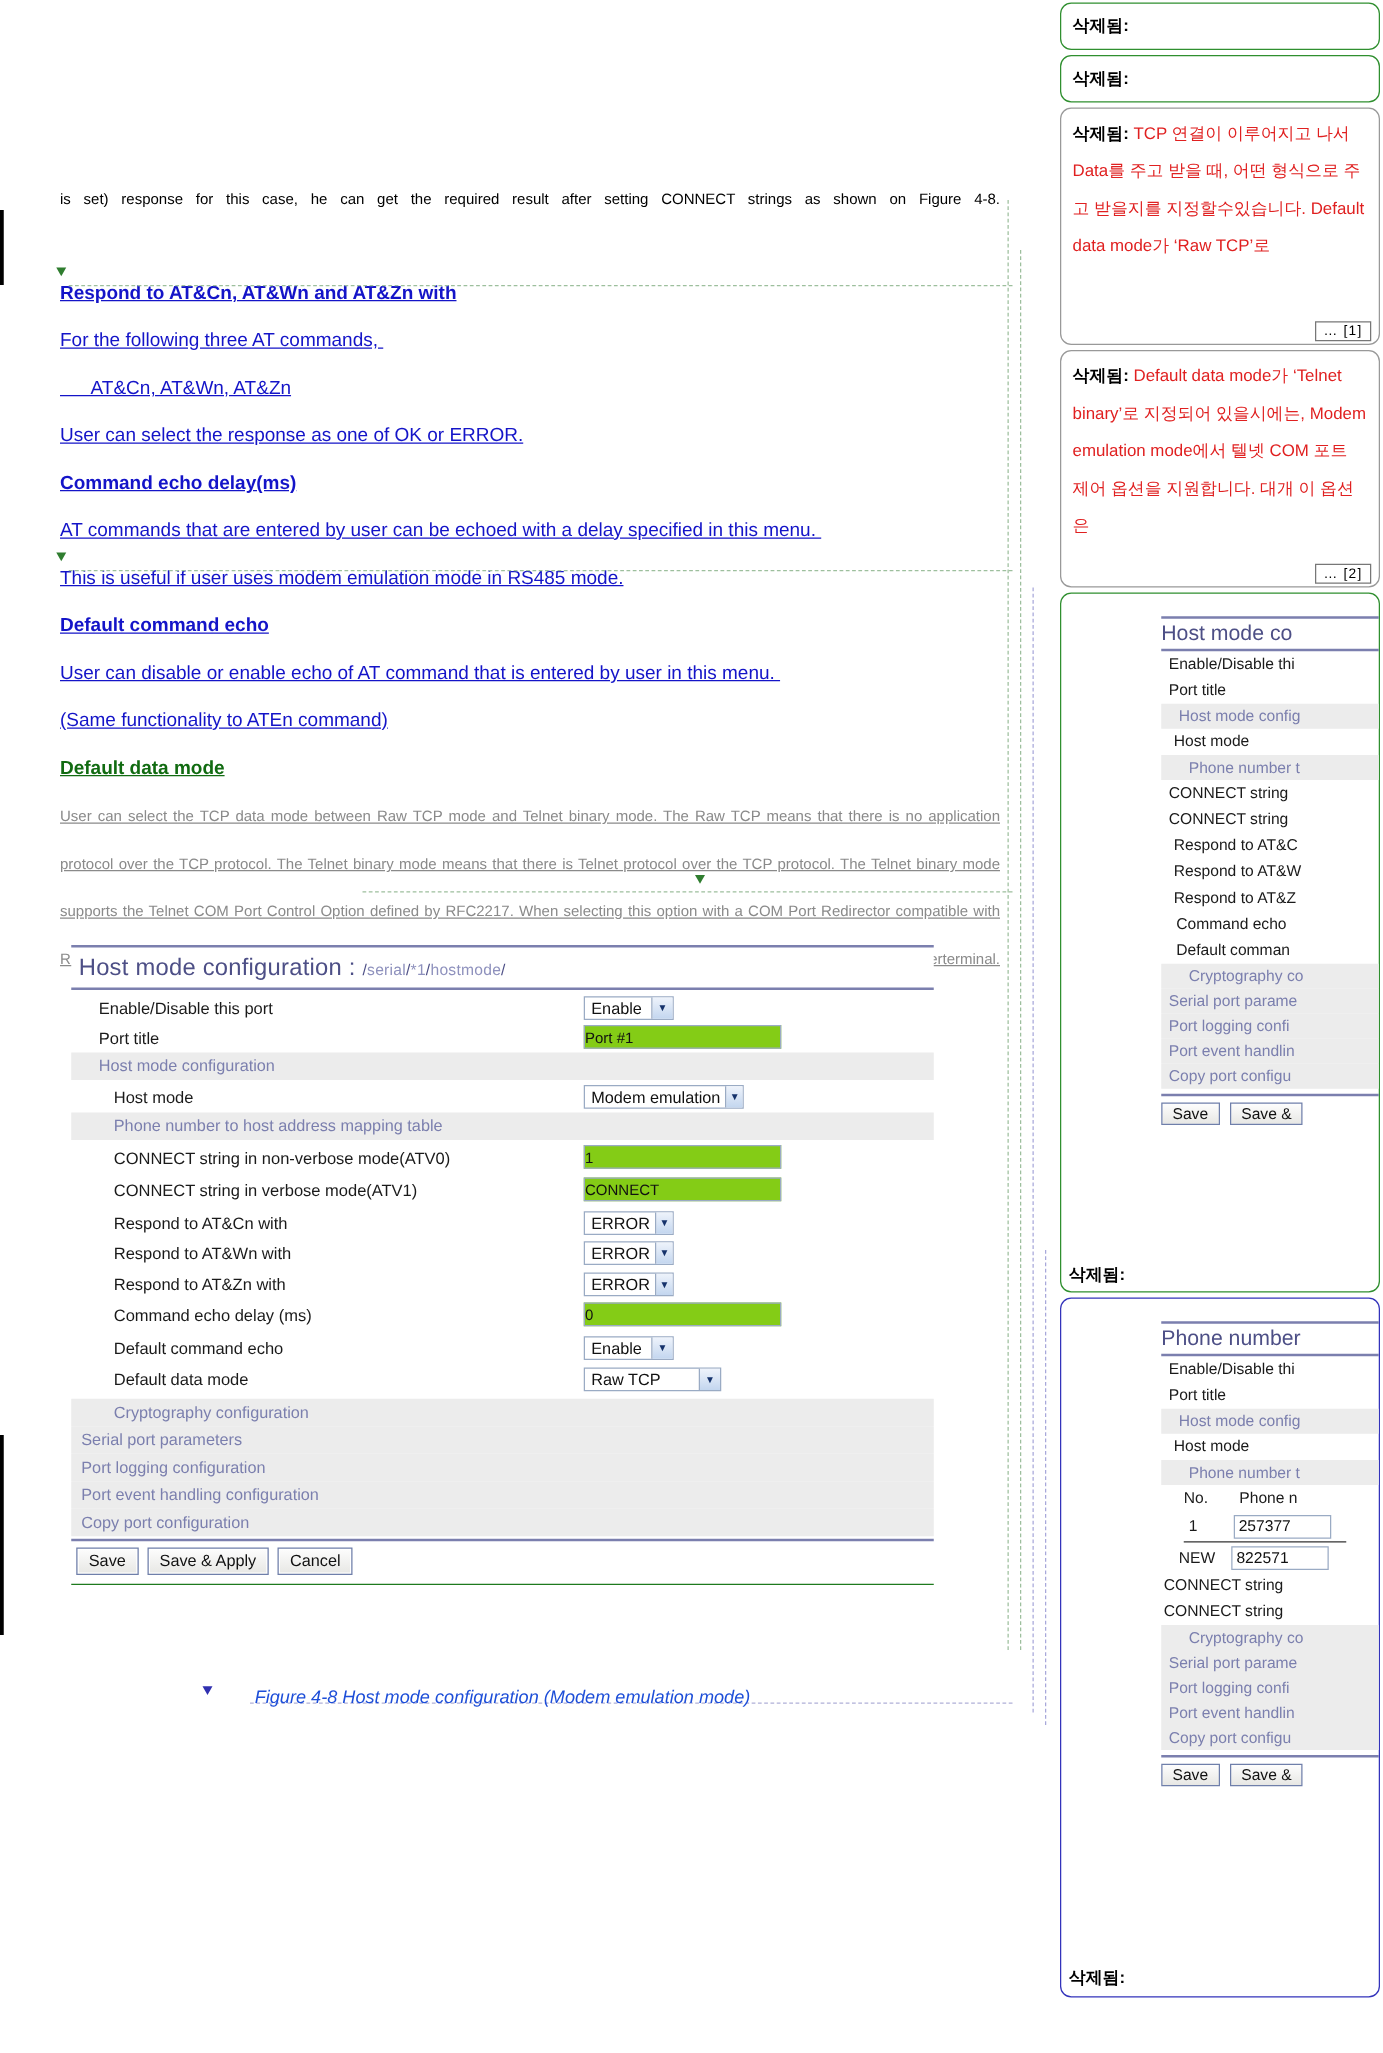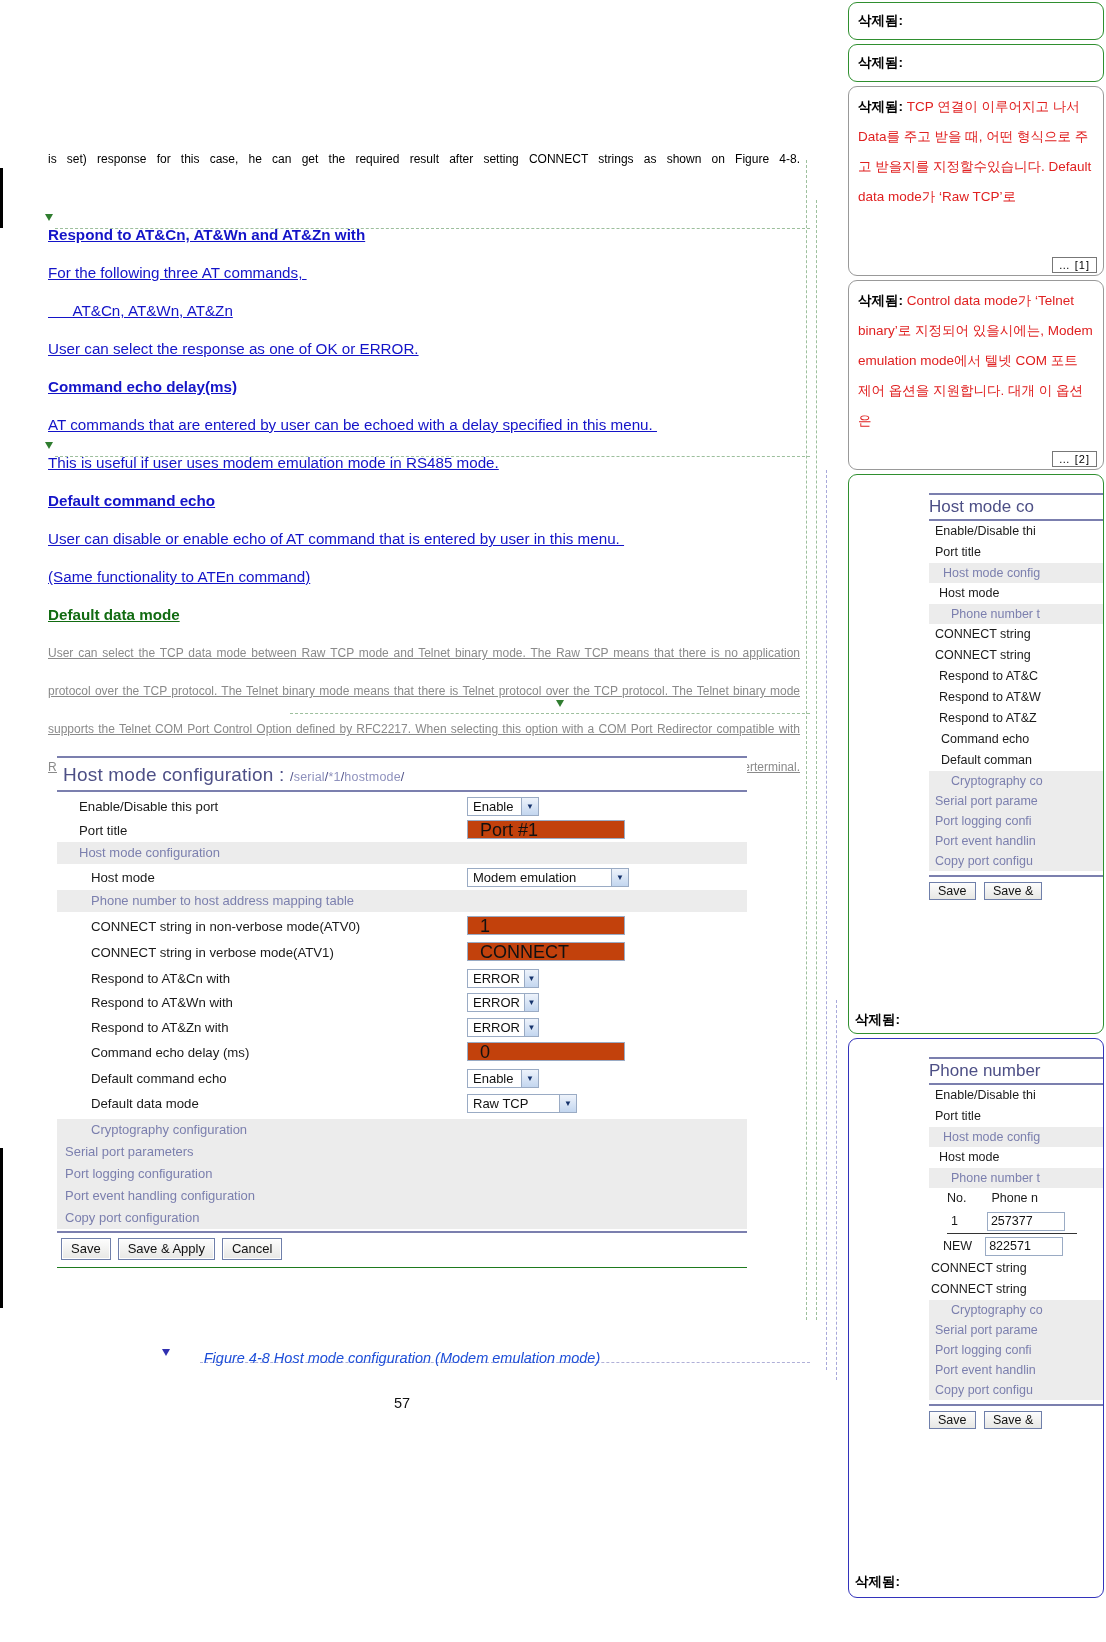--- a/index.html
+++ b/index.html
@@ -78,22 +78,22 @@
   .sel .txt{padding:0 4px 0 5px;white-space:nowrap;}
   .sel .arrow{
     width:16px;height:17px;margin-left:auto;margin-right:0;
     background:linear-gradient(#eef3fb,#c3d6ef);
     border-left:1px solid #9aabc4;
     display:flex;align-items:center;justify-content:center;
     font-size:8px;color:#15326b;
   }
   .txtfield{
     position:absolute;left:410px;top:1px;
-    height:19px;width:158px;border:1px solid #9aabc4;background:#c2410c;
-    font-size:18px;color:#111;line-height:18px;padding-left:12px;
+    height:19px;width:158px;border:1px solid #9aabc4;background:#84cc16;
+    font-size:12px;color:#111;line-height:18px;padding-left:0;
     box-sizing:border-box;
   }
 
   .btn-rule{border-top:2px solid #7b7fae;margin:2px 0 5px 0;}
   .btnrow{display:flex;gap:7px;padding-left:4px;align-items:center;}
   .btn{
     border:1px solid #6f7faa;background:linear-gradient(#fdfdfd,#e7e7e4);
     font-size:13px;color:#111;padding:2px 9px 3px 9px;line-height:15px;
     box-shadow:0 0 0 1px #fff inset;
   }
@@ -214,21 +214,21 @@
           </div>
         <div class="txtfield" style="width:158px;">Port #1</div>
       </div>
 
       <div class="section-bar i1">Host mode configuration</div>
 
       <div class="rowwrap" style="margin-top:2px;">
         <div class="row ind2">
             <span class="lbl">Host mode</span>
           </div>
-        <div class="sel" style="width:162px;">
+        <div class="sel" style="width:128px;">
           <span class="txt">Modem emulation</span>
           <span class="arrow">▼</span>
         </div>
       </div>
 
       <div class="section-bar i2">Phone number to host address mapping table</div>
 
       <div class="rowwrap" style="margin-top:3px;">
         <div class="row ind2">
             <span class="lbl">CONNECT string in non-verbose mode(ATV0)</span>
@@ -310,21 +310,20 @@
       <div class="btnrow">
         <div class="btn">Save</div>
         <div class="btn">Save &amp; Apply</div>
         <div class="btn">Cancel</div>
       </div>
       <div class="greenline"></div>
     </div>
   </div>
 
   <div class="caption">Figure 4-8 Host mode configuration (Modem emulation mode)</div>
-  <div class="pageno">57</div>
 
   <div class="balloon" style="top:2px;height:38px;">
     <div class="bl-text" style="line-height:26px;">
       <span class="bl-tag">삭제됨:</span>
       <span> </span>
     </div>
   </div>
 
   <div class="balloon" style="top:44px;height:38px;">
     <div class="bl-text" style="line-height:26px;">
@@ -337,21 +336,21 @@
     <div class="bl-text">
       <span class="bl-tag">삭제됨:</span>
       <span>TCP 연결이 이루어지고 나서 Data를 주고 받을 때, 어떤 형식으로 주고 받을지를 지정할수있습니다. Default data mode가 ‘Raw TCP’로</span>
     </div>
     <div class="more">… [1]</div>
   </div>
 
   <div class="balloon" style="top:280px;height:190px;border-color:#999;">
     <div class="bl-text">
       <span class="bl-tag">삭제됨:</span>
-      <span>Control data mode가 ‘Telnet binary’로 지정되어 있을시에는, Modem emulation mode에서 텔넷 COM 포트 제어 옵션을 지원합니다. 대개 이 옵션은</span>
+      <span>Default data mode가 ‘Telnet binary’로 지정되어 있을시에는, Modem emulation mode에서 텔넷 COM 포트 제어 옵션을 지원합니다. 대개 이 옵션은</span>
     </div>
     <div class="more">… [2]</div>
   </div>
 
   <div class="balloon" style="top:474px;height:560px;">
     <div class="mini" style="padding:18px 0 0 80px;width:400px;">
       <div class="m-rule" style="width:290px;"></div>
       <div class="m-title">Host mode co</div>
       <div class="m-rule" style="width:290px;"></div>
       <div class="m-row" style="padding-left:6px;">Enable/Disable thi</div>

